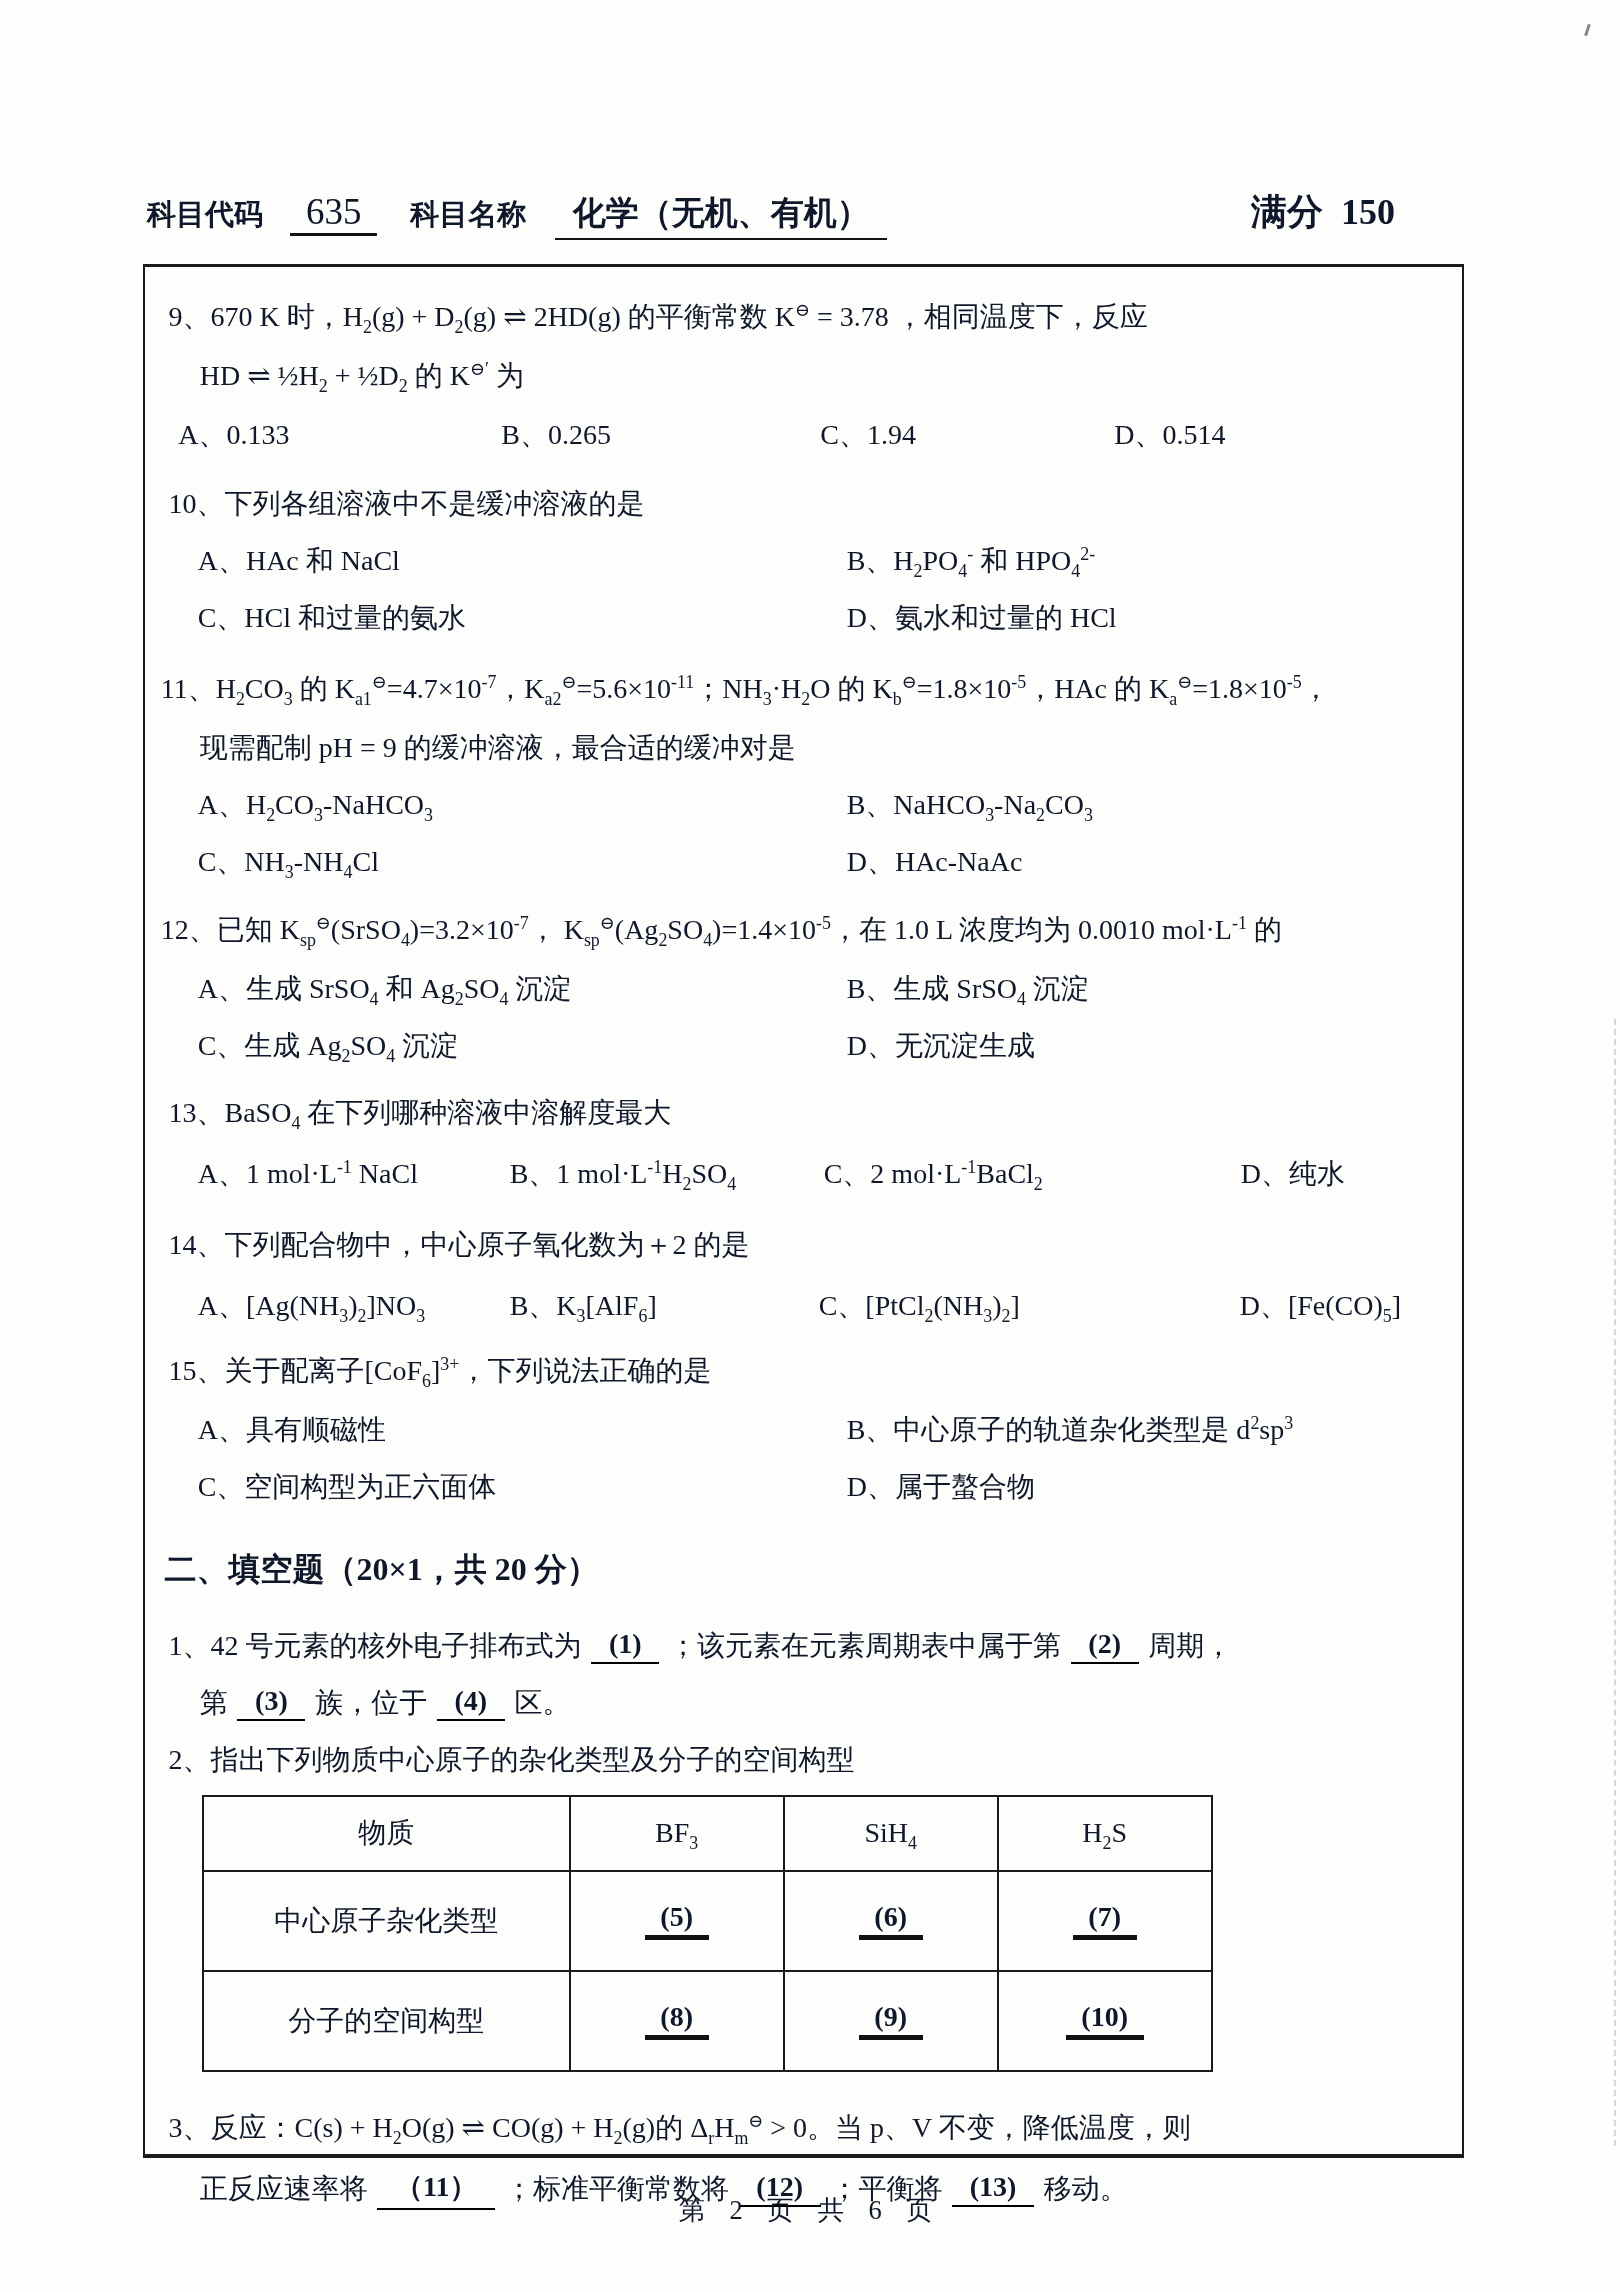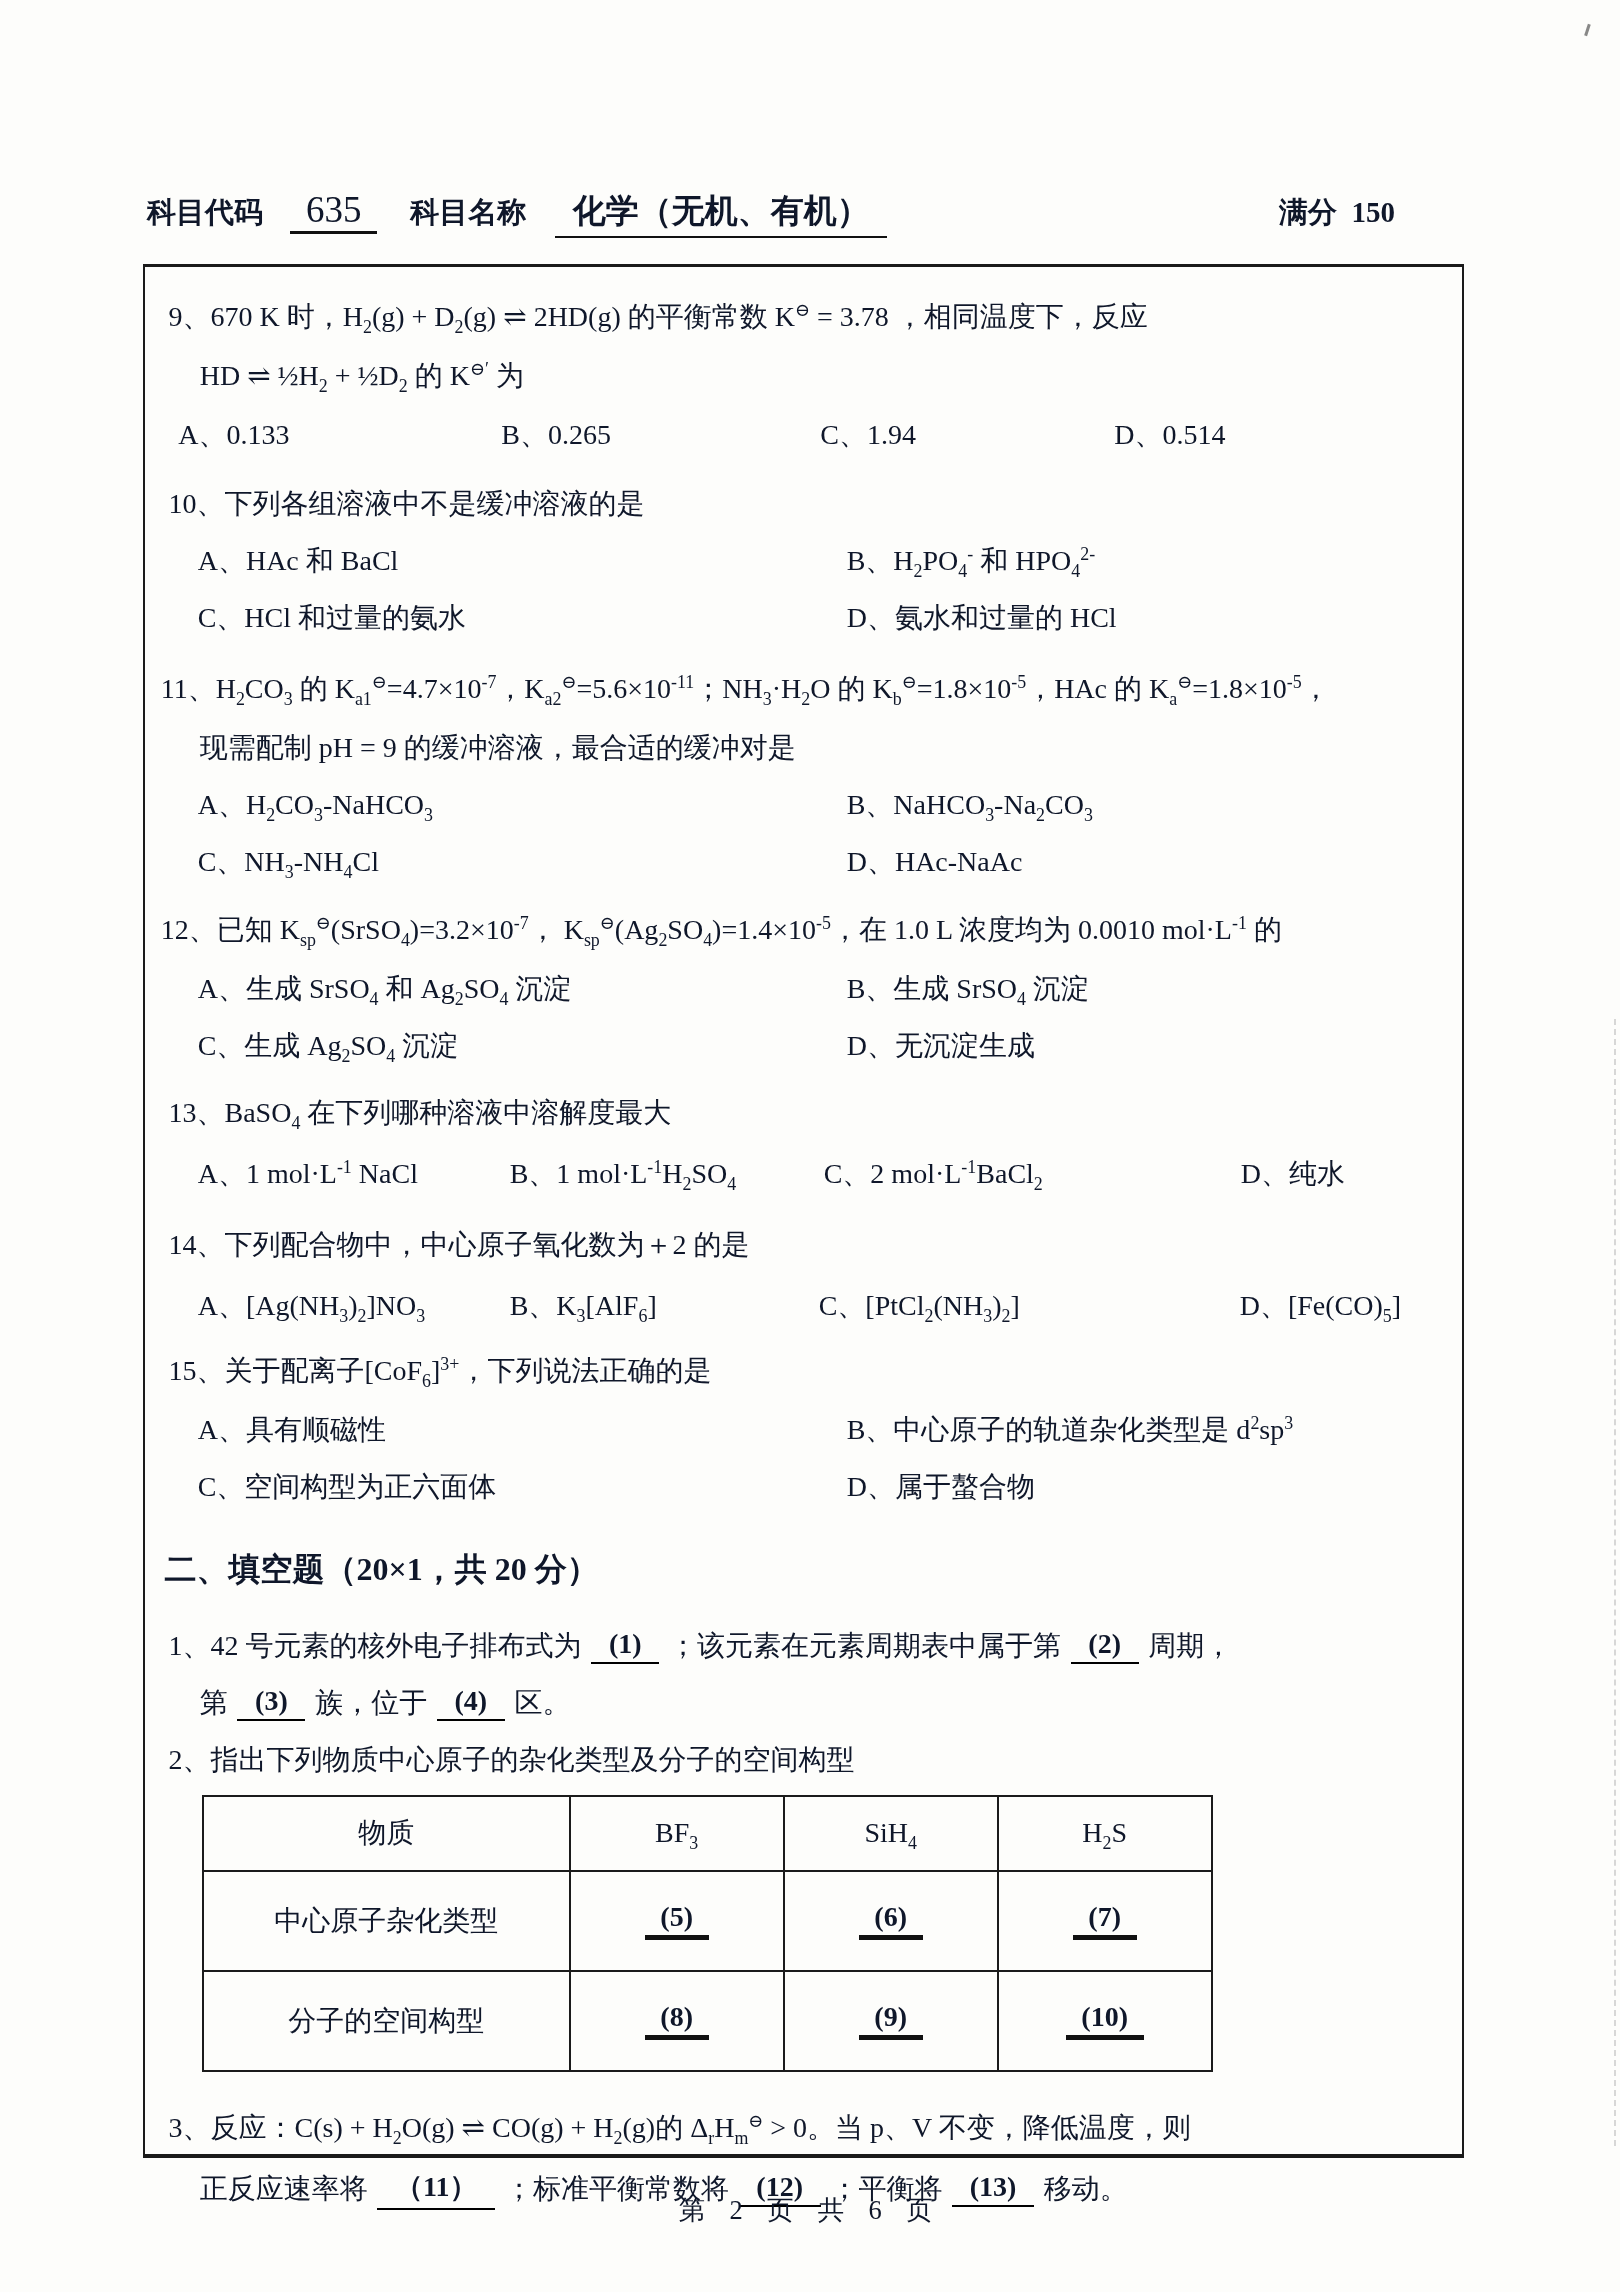--- a/index.html
+++ b/index.html
@@ -19,21 +19,21 @@
   .hdr .lbl{font-size:29px;font-weight:bold;}
   .hdr .code{
     font-size:37px;font-weight:normal;margin:0 33px 0 27.4px;
     padding:0 15.7px 0px;border-bottom:3.9px solid #111;
   }
   .hdr .subj{
     font-size:33px;font-weight:bold;margin-left:29px;
     padding:0 17.6px 2px;border-bottom:2.9px solid #111;
   }
   .hdr .spacer{flex:1;}
-  .hdr .score{font-size:29px;font-weight:bold;margin-right:71px;}
+  .hdr .score{font-size:36px;font-weight:bold;margin-right:71px;}
   
   .box{
     position:absolute;left:143px;top:264px;width:1321px;height:1894px;
     box-sizing:border-box;
     border:solid #1a1a1a;border-width:3.9px 2.9px 4.9px 2.9px;
     padding:21.6px 13.7px 0 15.7px;
   }
   .ln{height:57px;display:flex;align-items:center;font-size:28px;white-space:nowrap;}
   .ln-tall{height:61px;}
   .ql{padding-left:7.8px;}
@@ -112,21 +112,21 @@
         <span>C、1.94</span>
         <span>D、0.514</span>
       </div>
     </div>
 
     <div class="g12">
       <div class="ln ql">
           <span class="t">10、下列各组溶液中不是缓冲溶液的是</span>
         </div>
       <div class="ln opts o2">
-        <span>A、HAc 和 BaCl</span>
+        <span>A、HAc 和 NaCl</span>
         <span>B、H<sub>2</sub>PO<sub>4</sub><sup>-</sup> 和 HPO<sub>4</sub><sup>2-</sup></span>
       </div>
       <div class="ln opts o2">
         <span>C、HCl 和过量的氨水</span>
         <span>D、氨水和过量的 HCl</span>
       </div>
     </div>
 
     <div class="g12">
       <div class="ln ln-tall">

